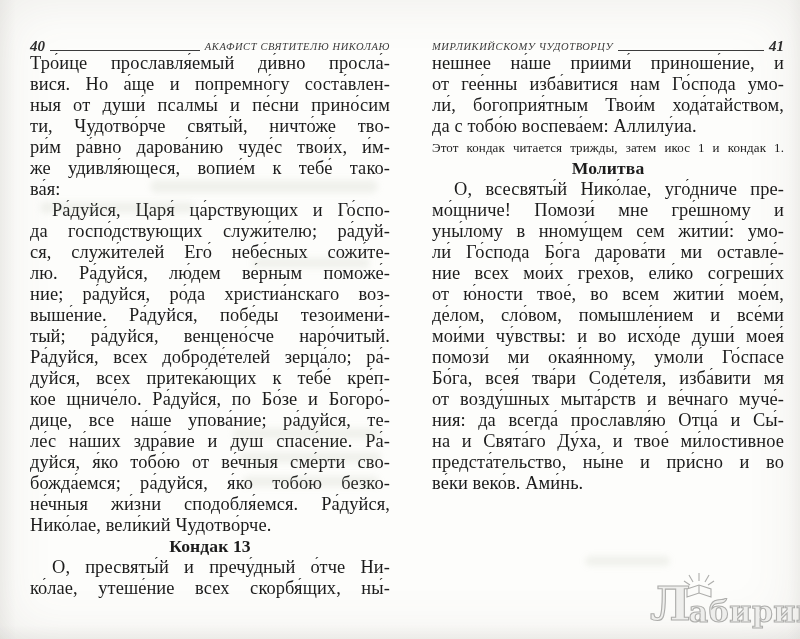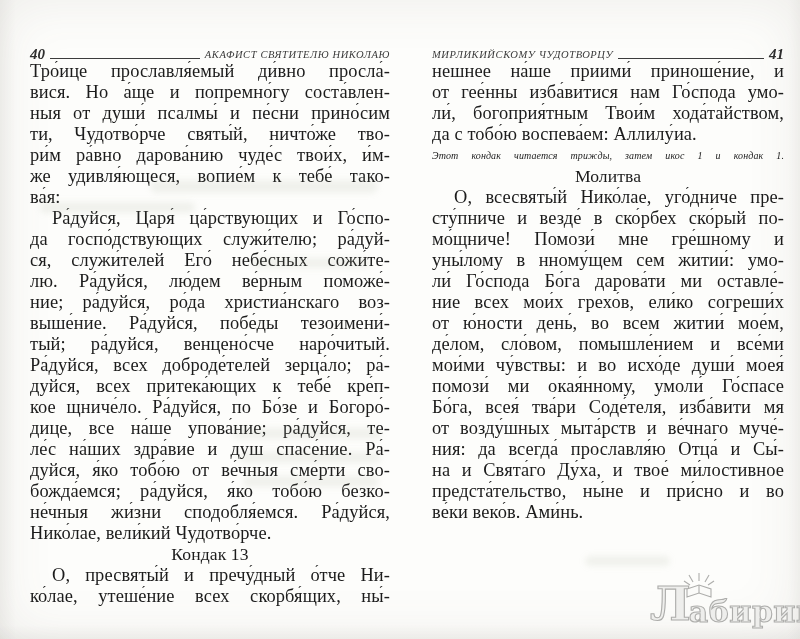--- a/index.html
+++ b/index.html
@@ -11,43 +11,43 @@
   .spread {
     position: relative; width: 800px; height: 639px;
     background:
       linear-gradient(90deg, rgba(125,120,110,0.07), rgba(0,0,0,0) 16px),
       linear-gradient(270deg, rgba(125,120,110,0.05), rgba(0,0,0,0) 12px),
       linear-gradient(0deg, rgba(125,120,110,0.07), rgba(0,0,0,0) 14px),
       radial-gradient(145% 125% at 50% 42%, #fdfdfb 62%, #f2f1ec 100%);
     box-shadow: inset 0 0 55px rgba(95,92,80,0.10);
     color: #1c1c1c;
   }
-  .page { position: absolute; top: 12px; }
+  .page { position: absolute; top: 4px; }
   .page-left  { left: 30px;  width: 360px; }
   .page-right { left: 432px; width: 352px; }
 
   .running-header {
     display: flex; align-items: flex-end;
     margin-top: 33px; height: 16px;
     font-style: italic; color: #2e2e2e;
     white-space: nowrap;
   }
   .pagenum { font-weight: bold; font-size: 15px; line-height: 14px; }
   .running-title { font-size: 10.5px; letter-spacing: 0.6px; line-height: 12px; color: #3a3a3a; margin-top: 40px; }
   .header-rule { flex: 1; border-bottom: 1.4px solid #3c3c3c; margin: 0 5px 2px 5px; }
 
   .page-body { font-size: 18.4px; line-height: 21px; letter-spacing: 0.1px; }
 
   .tline { text-align: justify; text-align-last: justify; white-space: nowrap; overflow: hidden; }
   .tline.lastline { text-align-last: left; }
   .tline.indent { text-indent: 22px; }
 
-  .bheading { text-align: center; font-weight: normal; font-size: 17.6px; line-height: 21px; }
+  .bheading { text-align: center; font-weight: bold; font-size: 17.6px; line-height: 21px; }
   .rubric {
-    font-style: italic; font-size: 10px; line-height: 21px;
+    font-size: 13px; line-height: 21px;
     text-align: justify; text-align-last: justify; white-space: nowrap; overflow: hidden;
     color: #222;
   }
 
   
   .smudge {
     position: absolute; border-radius: 8px;
     background: rgba(155,165,140,0.13); filter: blur(3px);
     pointer-events: none;
   }
@@ -113,26 +113,25 @@
       <span class="pagenum">41</span>
     </div>
     <div class="page-body" id="body-right">
         <div class="tline">нешнее на́ше приими́ приноше́ние, и</div>
         <div class="tline">от гее́нны изба́витися нам Го́спода умо-</div>
         <div class="tline">ли́, богоприя́тным Твои́м хода́тайством,</div>
         <div class="tline lastline">да с тобо́ю воспева́ем: Аллилу́иа.</div>
         <div class="rubric">Этот кондак читается трижды, затем икос 1 и кондак 1.</div>
         <div class="bheading">Молитва</div>
         <div class="tline indent">О, всесвяты́й Нико́лае, уго́дниче пре-</div>
-        <div class="tline">сту́пниче и везде́ в ско́рбех ско́рый по-</div>
         <div class="tline">мо́щниче! Помози́ мне гре́шному и</div>
         <div class="tline">уны́лому в нному́щем сем житии́: умо-</div>
         <div class="tline">ли́ Го́спода Бо́га дарова́ти ми оставле́-</div>
         <div class="tline">ние всех мои́х грехо́в, ели́ко согреши́х</div>
-        <div class="tline">от ю́ности день́, во всем житии́ мое́м,</div>
+        <div class="tline">от ю́ности твое́, во всем житии́ мое́м,</div>
         <div class="tline">де́лом, сло́вом, помышле́нием и все́ми</div>
         <div class="tline">мои́ми чу́вствы: и во исхо́де души́ моея́</div>
         <div class="tline">помози́ ми окая́нному, умоли́ Го́спасе</div>
         <div class="tline">Бо́га, всея́ тва́ри Соде́теля, изба́вити мя</div>
         <div class="tline">от возду́шных мыта́рств и ве́чнаго муче́-</div>
         <div class="tline">ния: да всегда́ прославля́ю Отца́ и Сы́-</div>
         <div class="tline">на и Свята́го Ду́ха, и твое́ ми́лостивное</div>
         <div class="tline">предста́тельство, ны́не и при́сно и во</div>
         <div class="tline lastline">ве́ки веко́в. Ами́нь.</div>
       </div>

